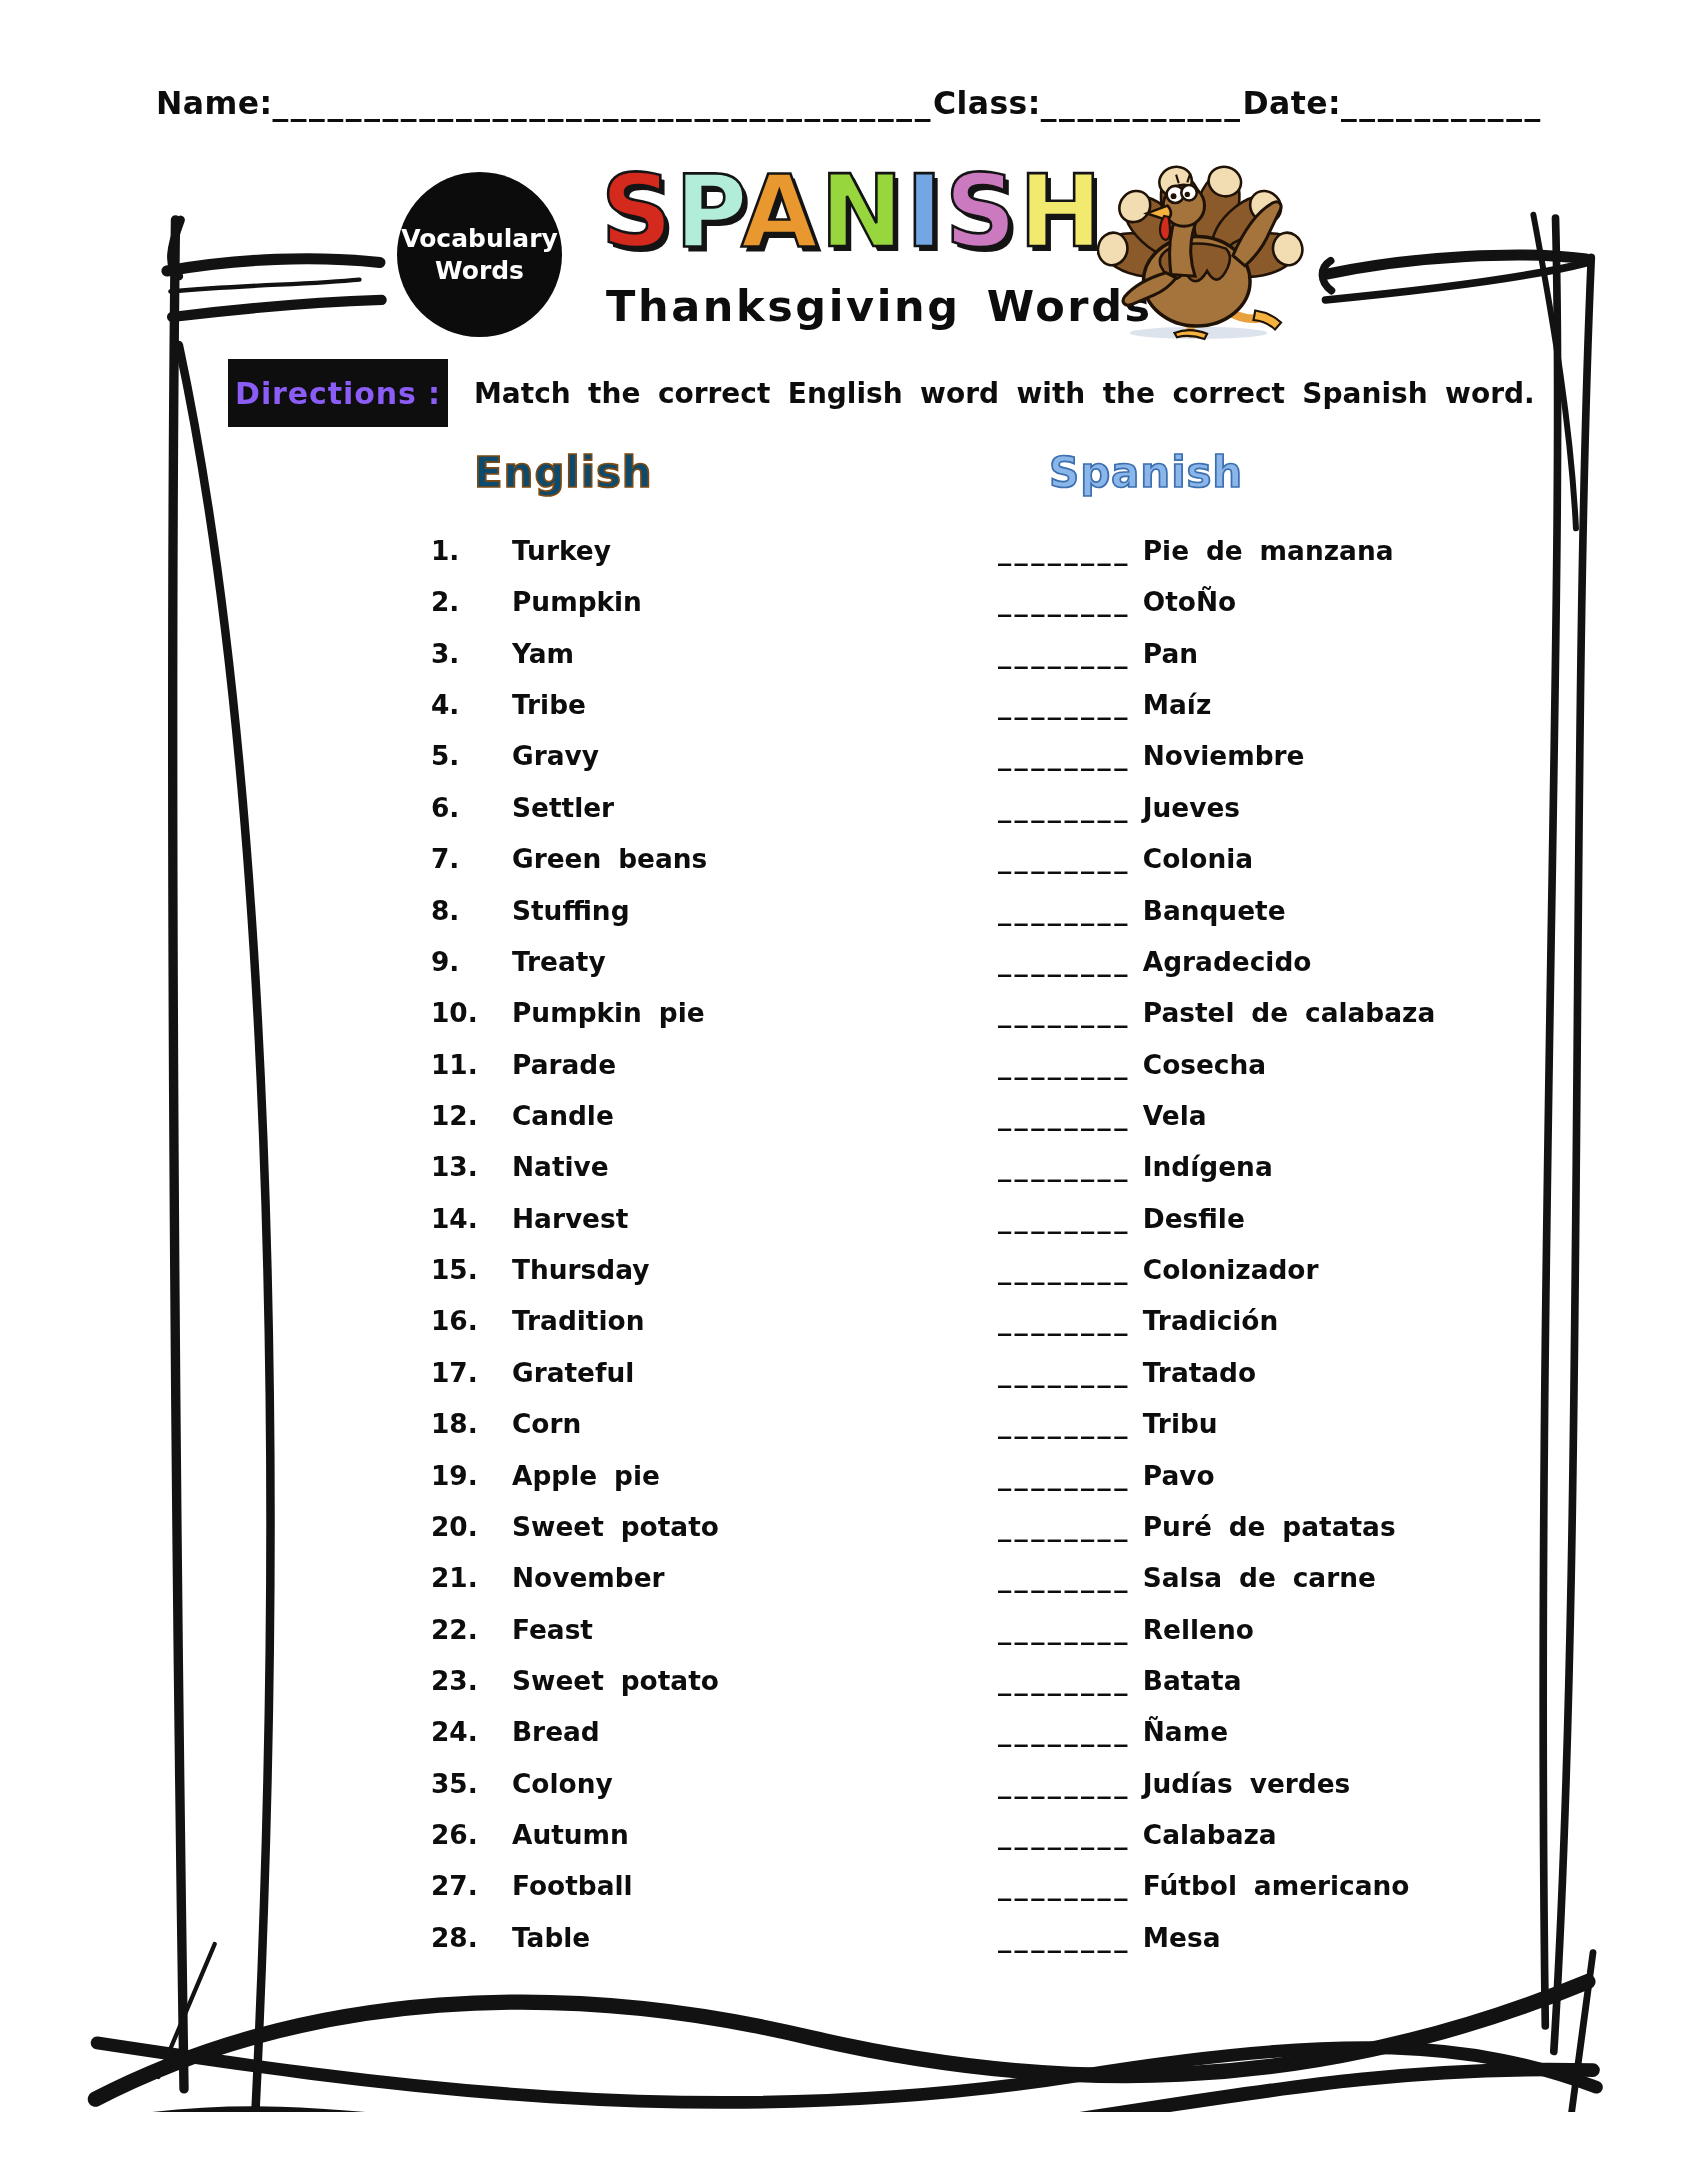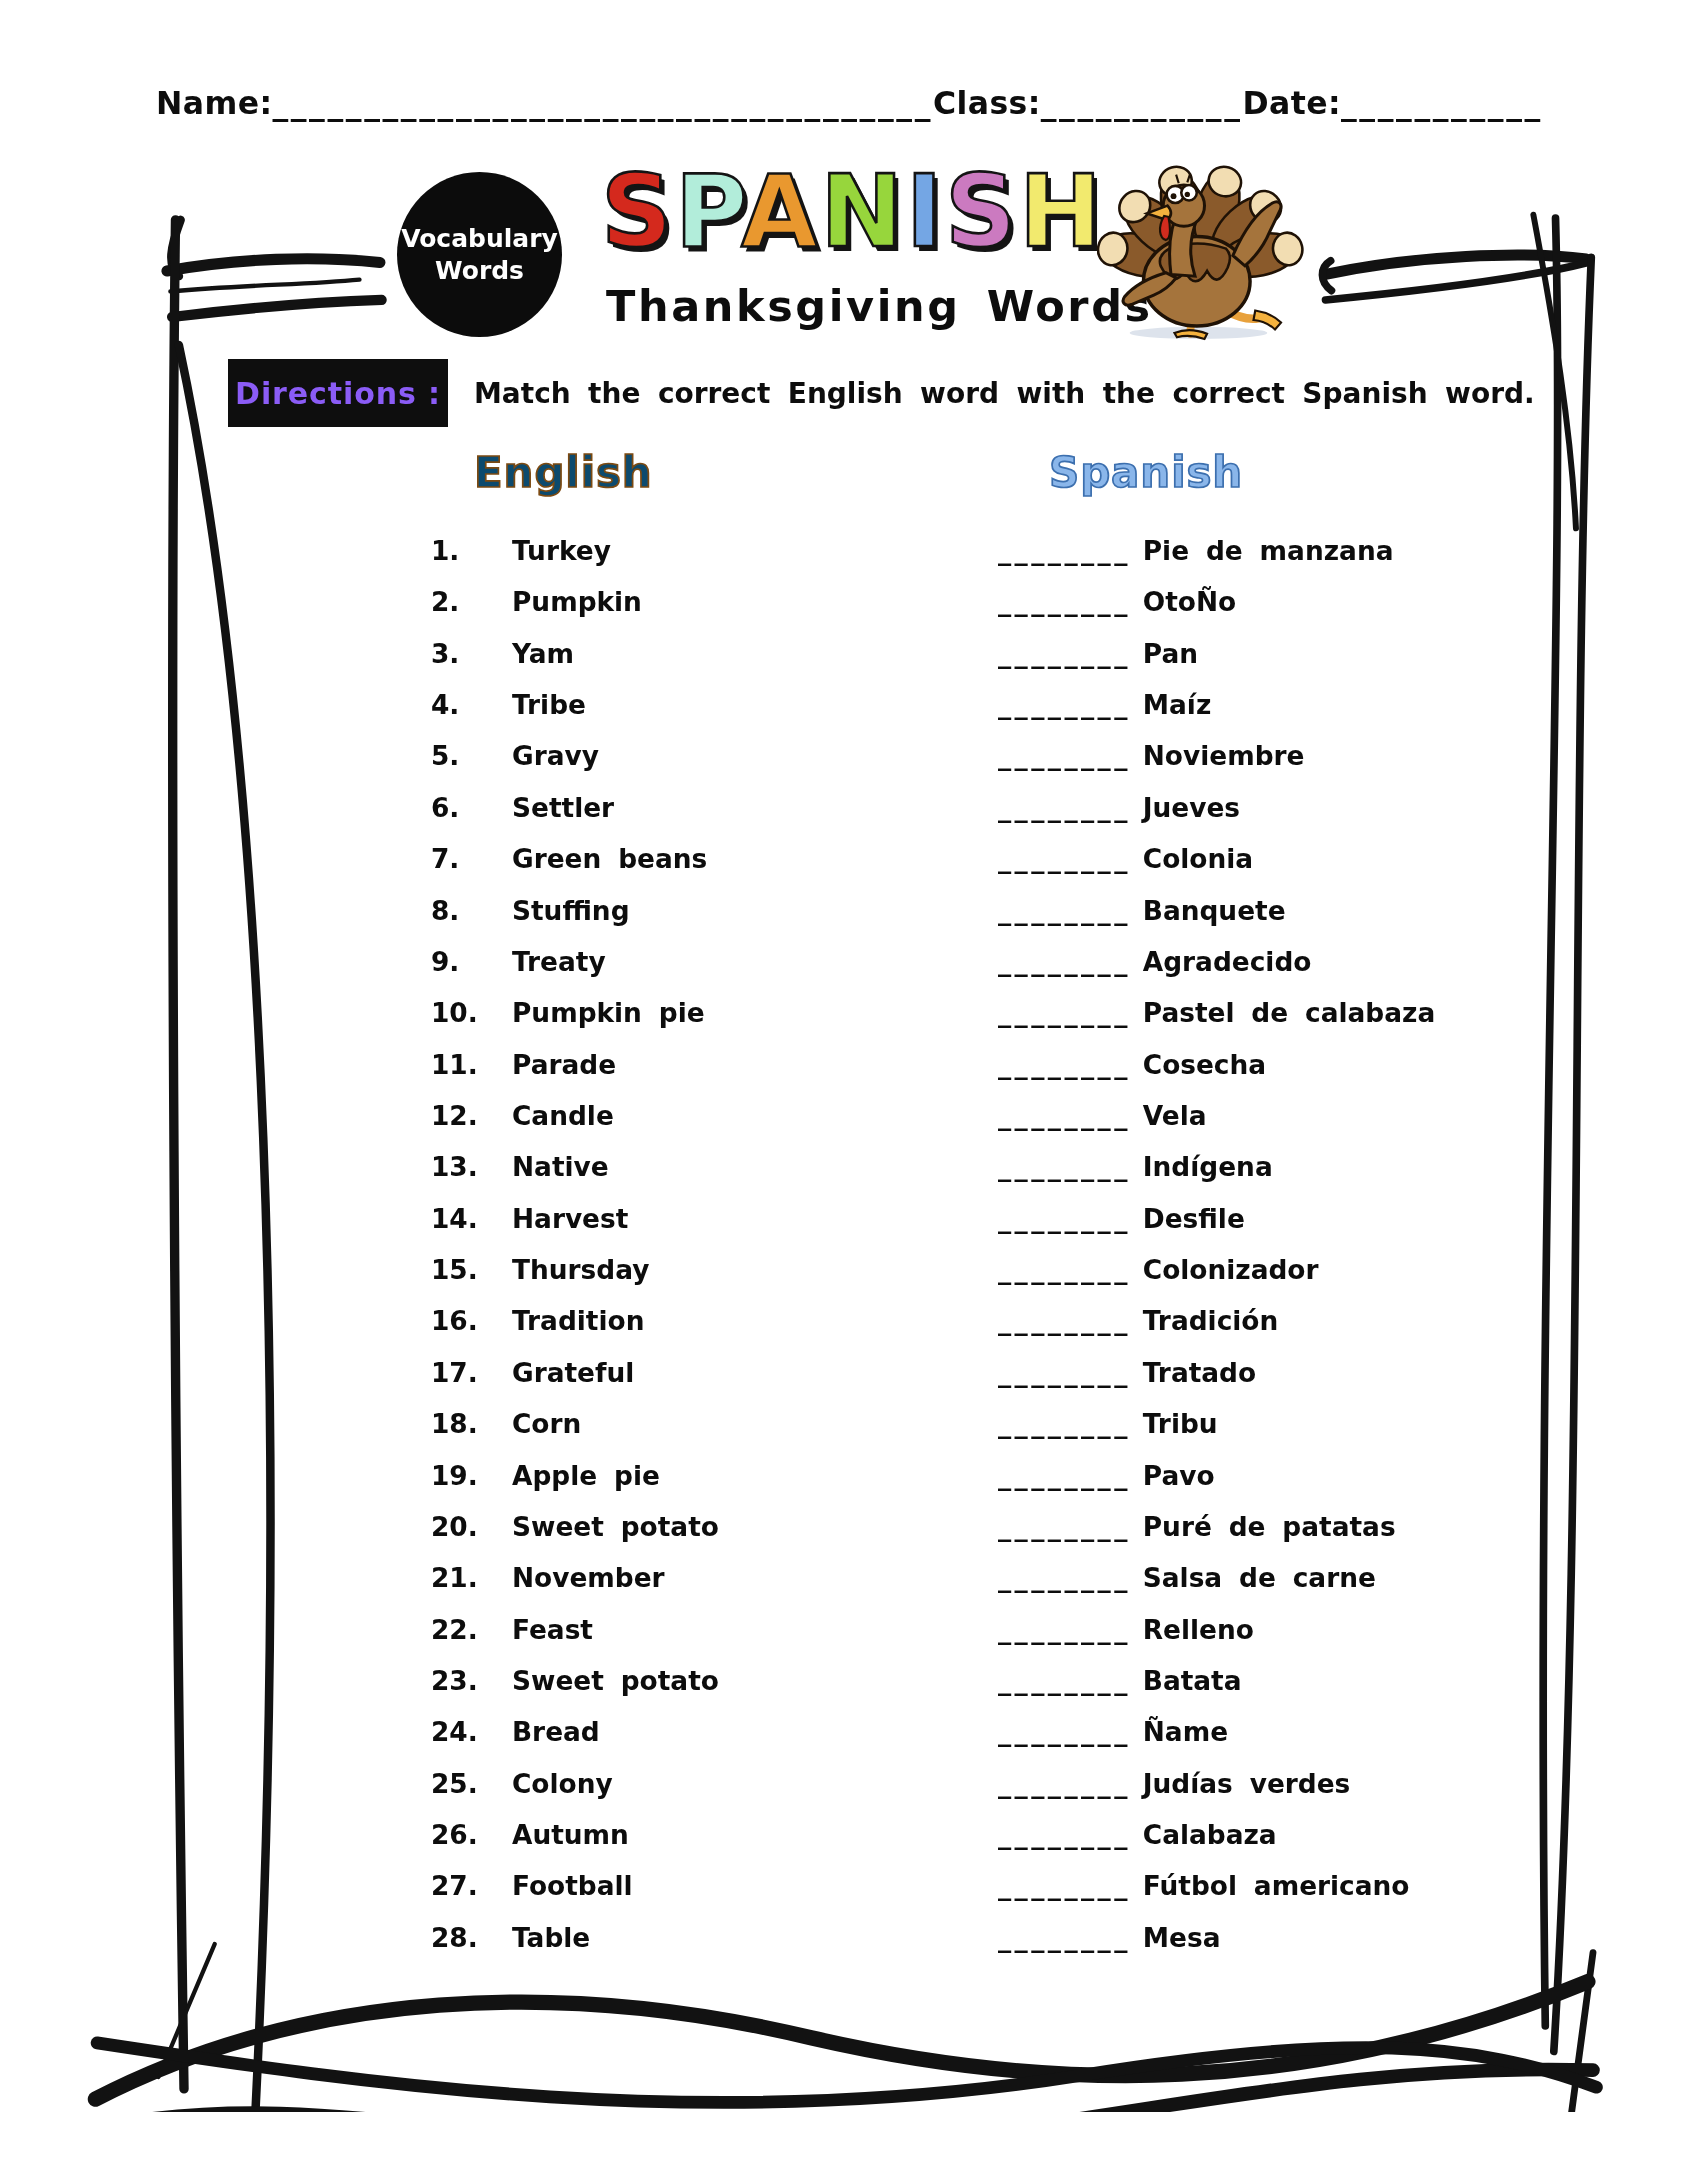--- a/index.html
+++ b/index.html
@@ -257,21 +257,21 @@
           <span class="num">23.</span>
           <span class="eng">Sweet potato</span>
           <span class="spa-cell"><span class="dashes">________</span><span class="spa-word">Batata</span></span>
         </div>
         <div class="row" style="top: 1181px;">
           <span class="num">24.</span>
           <span class="eng">Bread</span>
           <span class="spa-cell"><span class="dashes">________</span><span class="spa-word">Ñame</span></span>
         </div>
         <div class="row" style="top: 1233px;">
-          <span class="num">25.</span>
+          <span class="num">35.</span>
           <span class="eng">Colony</span>
           <span class="spa-cell"><span class="dashes">________</span><span class="spa-word">Judías verdes</span></span>
         </div>
         <div class="row" style="top: 1284px;">
           <span class="num">26.</span>
           <span class="eng">Autumn</span>
           <span class="spa-cell"><span class="dashes">________</span><span class="spa-word">Calabaza</span></span>
         </div>
         <div class="row" style="top: 1335px;">
           <span class="num">27.</span>

